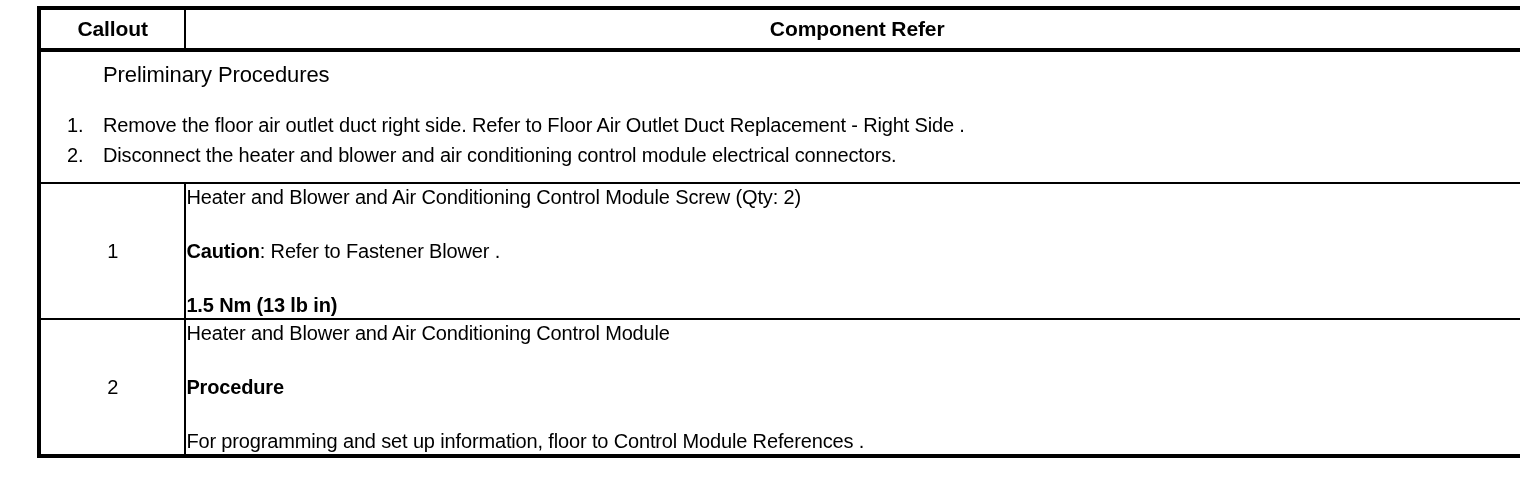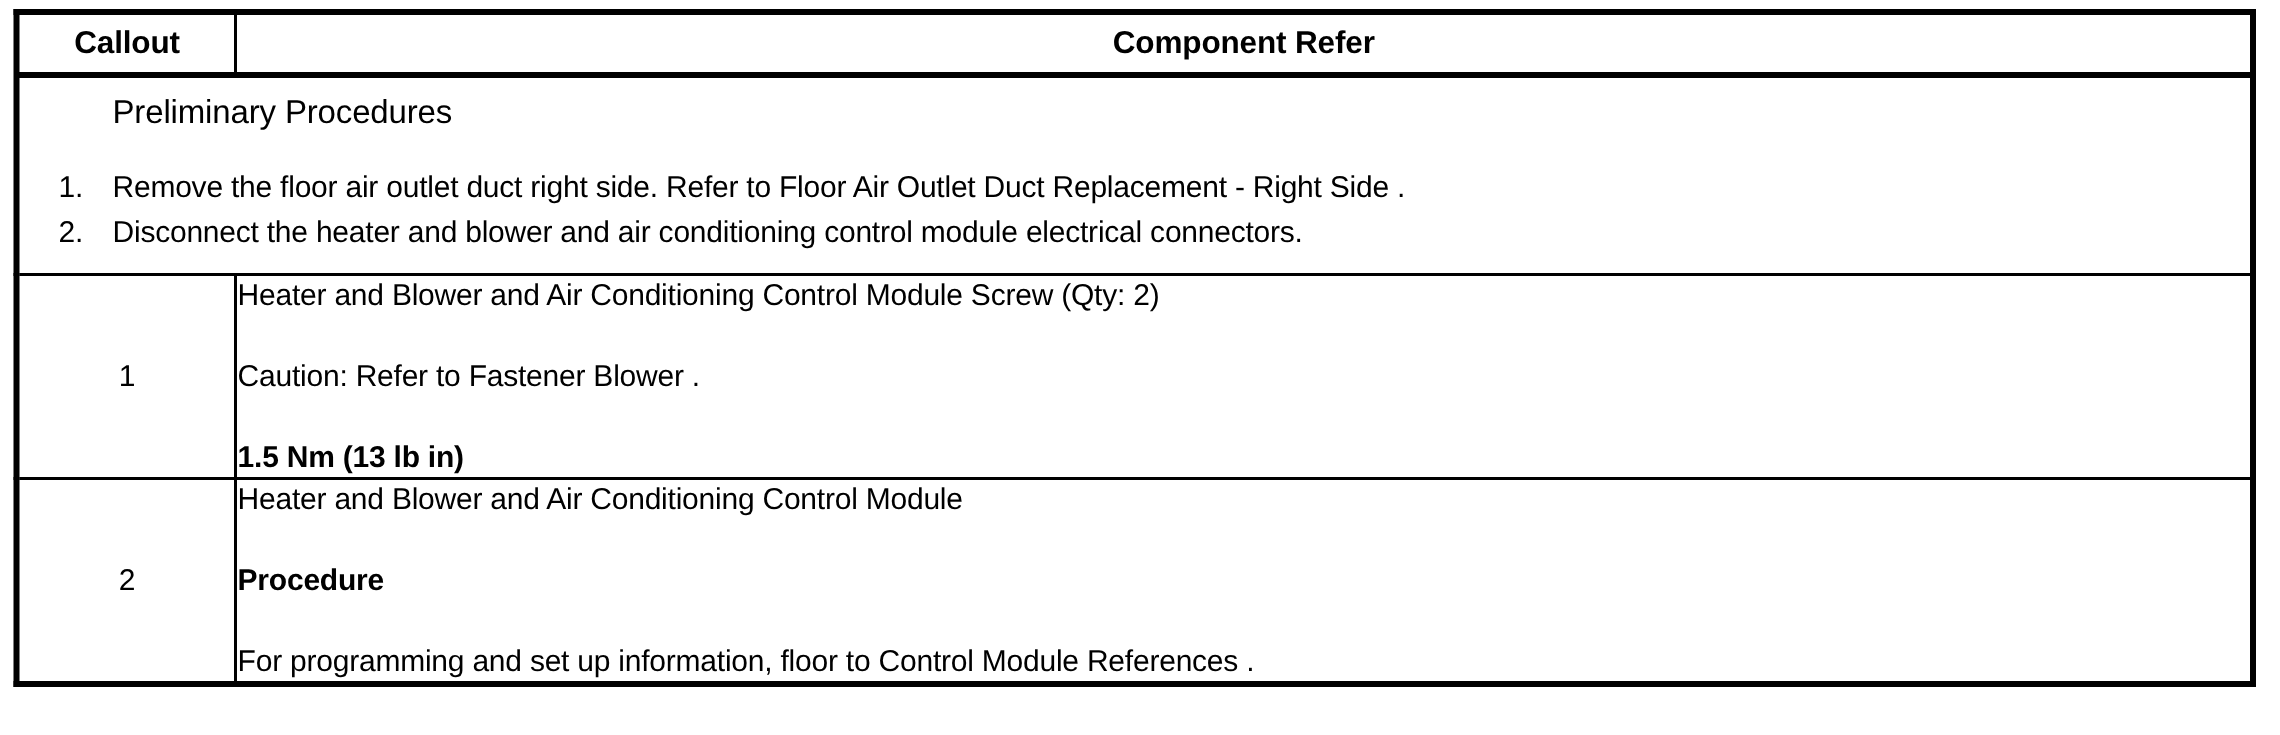--- a/index.html
+++ b/index.html
@@ -13,20 +13,21 @@
     font-family: "Liberation Sans", sans-serif;
     color: #000000;
     overflow: hidden;
   }
 
   .sheet {
     position: relative;
     width: 1324px;
     height: 490px;
     box-sizing: border-box;
+    margin-left: 28px;
   }
 
   
   .proc-table {
     position: absolute;
     left: 9px;
     top: 6px;
     width: 1495px;
     border-collapse: collapse;
     table-layout: fixed;
@@ -108,21 +109,21 @@
   .para {
     font-size: 20px;
     line-height: 26px;
     margin: 0 0 28px 0;
     letter-spacing: -0.15px;
     white-space: nowrap;
   }
   .para:last-child { margin-bottom: 0; }
   .para.bold { font-weight: bold; }
   .lead {
-    font-weight: normal;
+    font-weight: bold;
   }
 </style>
 </head>
 <body>
 
 <div class="sheet">
 
   <table class="proc-table">
     <colgroup>
       <col class="c-callout">

